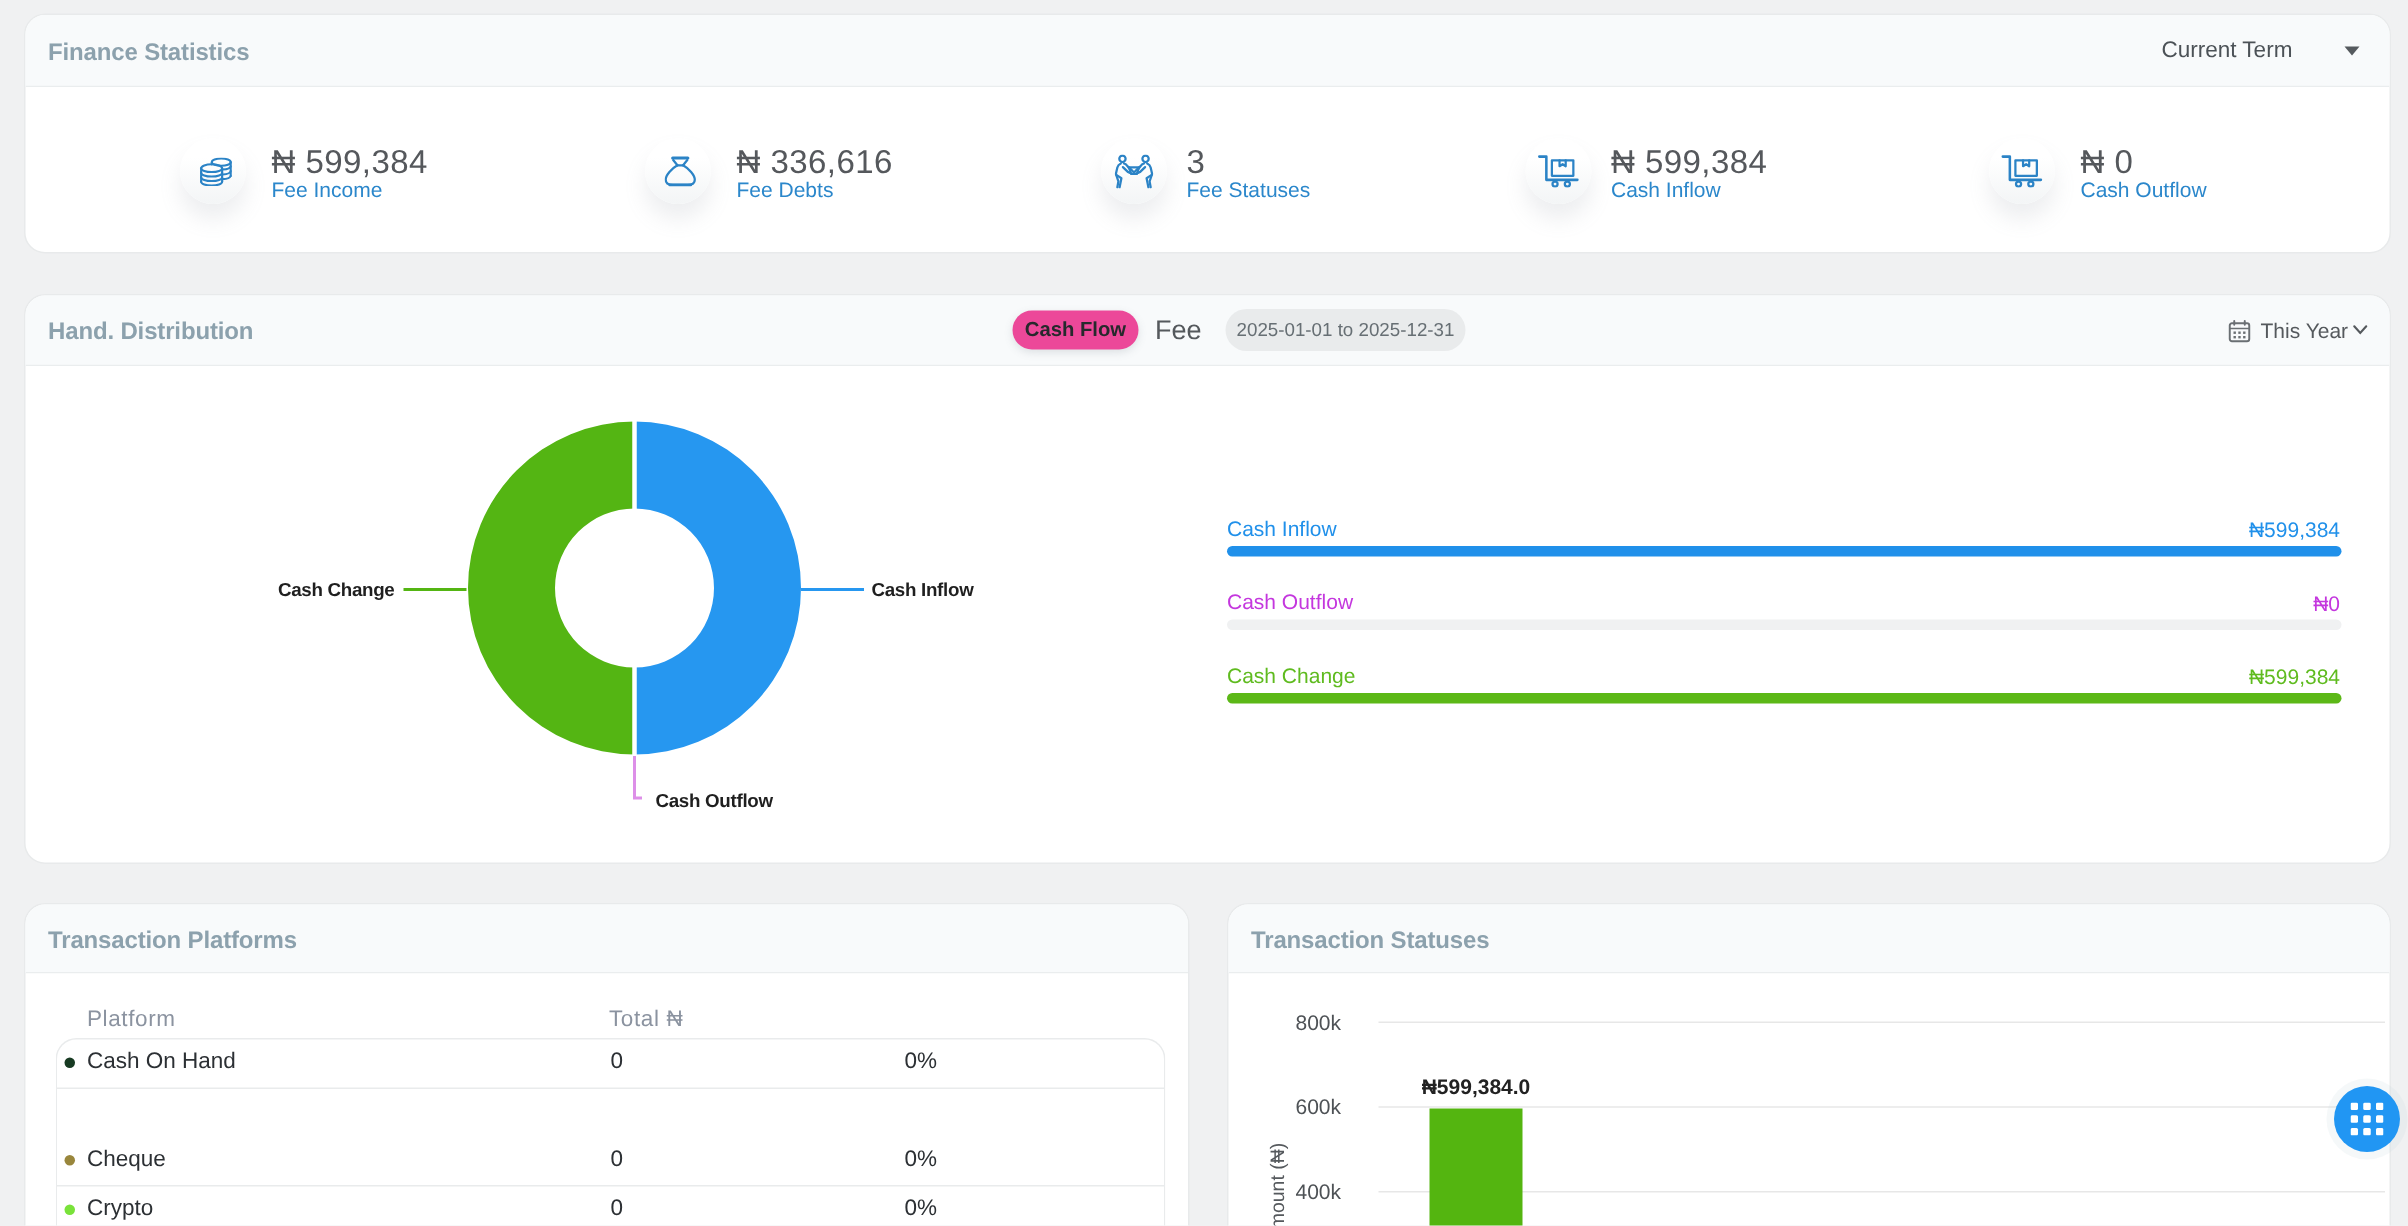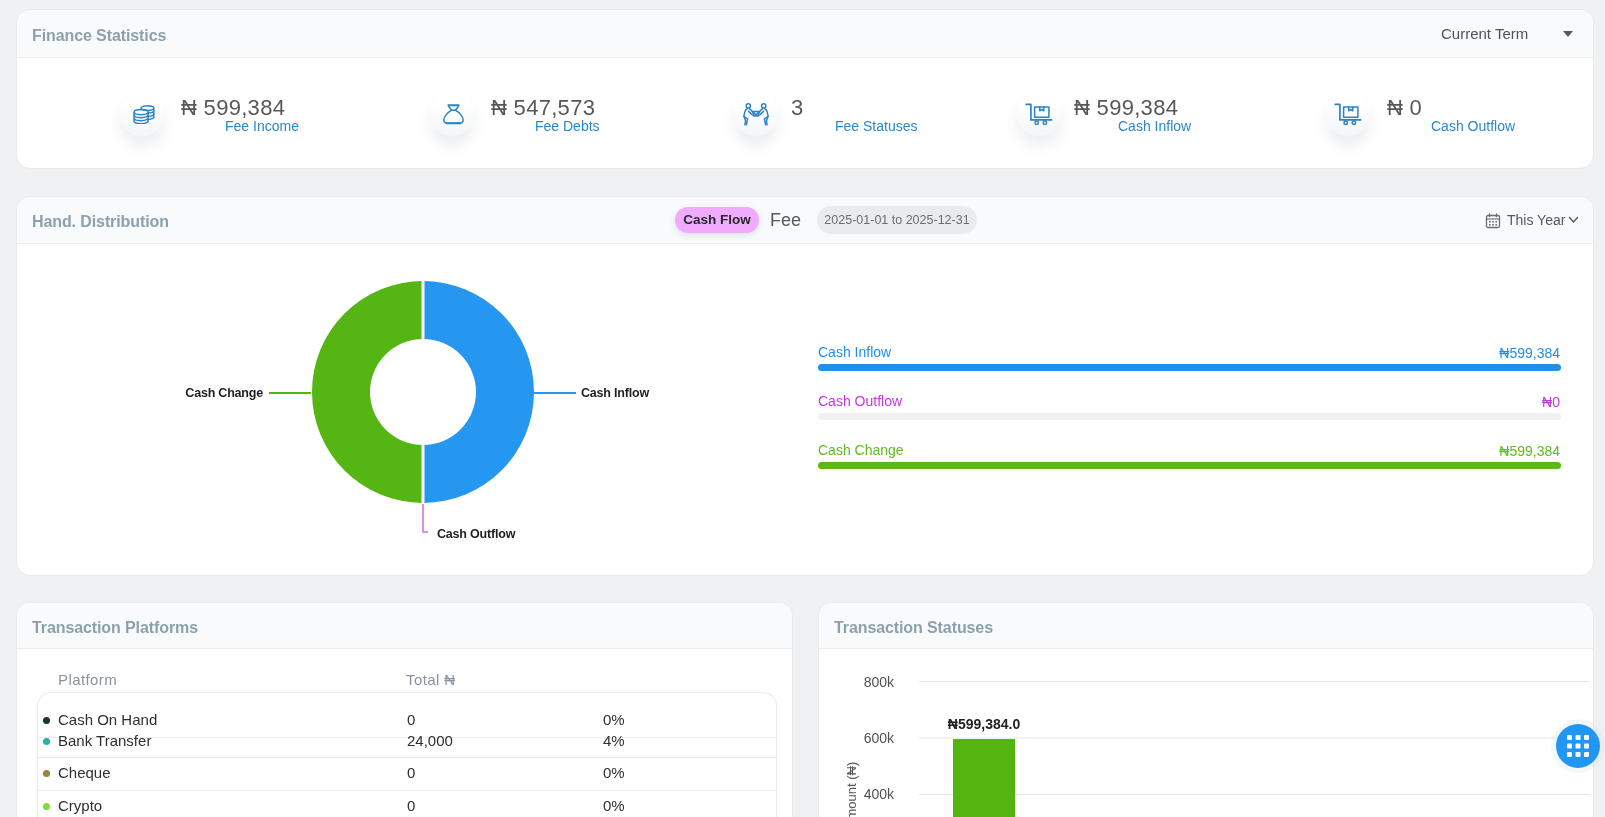--- a/index.html
+++ b/index.html
@@ -12,27 +12,27 @@
 
 #c1 { left:16px; top:9px; width:1578px; height:160px; }
 #c1 .chead { height:48px; }
 #c1 .ctitle { left:15px; top:17px; }
 .curterm { position:absolute; top:14.5px; left:1424px; font-size:15px; color:#4c5257; }
 .curcaret { position:absolute; top:21px; left:1546px; width:0; height:0; border-left:5px solid transparent; border-right:5px solid transparent; border-top:6px solid #555a5e; }
 
 .stat { position:absolute; top:84px; height:60px; }
 .sicon { position:absolute; left:0; top:-2px; width:44px; height:44px; border-radius:50%; background:linear-gradient(180deg,#ffffff 30%,#f3f5f6); box-shadow:0 10px 14px rgba(140,150,160,0.16); display:flex; align-items:center; justify-content:center; }
 .sval { position:absolute; left:61px; top:1px; font-size:22px; color:#55585c; letter-spacing:0.3px; white-space:nowrap; }
-.slab { position:absolute; left:61px; top:24px; font-size:14px; color:#2b87cb; white-space:nowrap;margin-left:44px; }
+.slab { position:absolute; left:61px; top:24px; font-size:14px; color:#2b87cb; white-space:nowrap; }
 
 
 #c2 { left:16px; top:196px; width:1578px; height:380px; }
 #c2 .chead { height:47px; }
 #c2 .ctitle { left:15px; top:16px; }
-.tabpill { position:absolute; left:658px; top:10px; width:84px; height:26px; background:#f0abfc; border-radius:13px; box-shadow:0 2px 6px rgba(100,110,120,0.18); font-size:13.5px; font-weight:bold; color:#26292c; text-align:center; line-height:26px; }
+.tabpill { position:absolute; left:658px; top:10px; width:84px; height:26px; background:#ec4899; border-radius:13px; box-shadow:0 2px 6px rgba(100,110,120,0.18); font-size:13.5px; font-weight:bold; color:#26292c; text-align:center; line-height:26px; }
 .tabfee { position:absolute; left:753px; top:10px; font-size:18px; color:#55595d; line-height:26px; }
 .datechip { position:absolute; left:800px; top:9px; width:160px; height:28px; background:#e9ebec; border-radius:14px; font-size:12.5px; color:#676f74; text-align:center; line-height:28px; }
 .thisyear { position:absolute; left:1490px; top:14.5px; font-size:14px; color:#55595d; }
 
 
 .dlab { position:absolute; font-size:12.5px; font-weight:bold; color:#1f1f1f; letter-spacing:-0.2px; white-space:nowrap; }
 
 
 .prow-label { position:absolute; font-size:14px; white-space:nowrap; }
 .prow-val { position:absolute; font-size:14px; text-align:right; right:33px; white-space:nowrap; }
@@ -91,21 +91,21 @@
   <div class="stat" style="left:413px;">
     <div class="sicon">
         <svg style="margin-left:3px;" width="21" height="21" viewBox="0 0 21 21" fill="none" stroke="#2b83c6" stroke-width="1.5" stroke-linecap="round" stroke-linejoin="round">
           <path d="M5.4 1.3 h10.2" stroke-width="2"></path>
           <path d="M5.8 2.7 8.6 6.2 M15.2 2.7 12.4 6.2"></path>
           <path d="M8.6 6.2 h3.8"></path>
           <path d="M8.6 6.2 C4.8 8.4 0.8 12.6 0.8 15.9 C0.8 18.6 3.3 19.3 5.5 19.3 h10 C17.7 19.3 20.2 18.6 20.2 15.9 C20.2 12.6 16.2 8.4 12.4 6.2"></path>
           <path d="M3.5 19.25 h14" stroke-width="1.9"></path>
         </svg>
       </div>
-    <div class="sval">₦ 547,573</div>
+    <div class="sval">₦ 336,616</div>
     <div class="slab">Fee Debts</div>
   </div>
   <div class="stat" style="left:717px;">
     <div class="sicon">
         <svg width="26" height="23" viewBox="0 0 26 23" fill="none" stroke="#2b83c6" stroke-width="1.5" stroke-linecap="round" stroke-linejoin="round">
           <circle cx="5.3" cy="2.9" r="2.1"></circle>
           <circle cx="20.7" cy="2.9" r="2.1"></circle>
           <path d="M9.8 8.6 H16.2 L15 12.9 H11 Z"></path>
           <path d="M9.8 8.6 13 12 16.2 8.6"></path>
           <path d="M4.2 6 C3 6.5 2.2 7.4 1.9 8.7 L0.9 13 2.6 17.9 1.9 21.8"></path>
@@ -202,31 +202,25 @@
   <div class="prow-val" style="top:246px;color:#5fbb1f;">₦599,384</div>
   <div class="pbar" style="top:265px;background:#5cb817;"></div>
 </div>
 
 <div class="card" id="c3">
   <div class="chead"></div>
   <div class="ctitle">Transaction Platforms</div>
   <div class="th" style="left:41px;top:68px;">Platform</div>
   <div class="th" style="left:389px;top:68px;">Total ₦</div>
   <div class="tbl">
-    <div class="trow" style="top:12px;">
+    <div class="trow" style="top:0;">
       <div class="dot" style="background:#173a22;"></div>
         <div class="tname">Cash On Hand</div>
       <div class="tval">0</div>
         <div class="tpct">0%</div>
-    </div>
-    <div class="trow" style="top:32.5px;">
-      <div class="dot" style="background:#23b3aa;"></div>
-        <div class="tname">Bank Transfer</div>
-      <div class="tval">24,000</div>
-        <div class="tpct">4%</div>
     </div>
     <div class="trow" style="top:65px;">
       <div class="dot" style="background:#99863c;"></div>
         <div class="tname">Cheque</div>
       <div class="tval">0</div>
         <div class="tpct">0%</div>
     </div>
     <div class="trow" style="top:97.5px;">
       <div class="dot" style="background:#79e23a;"></div>
         <div class="tname">Crypto</div>

